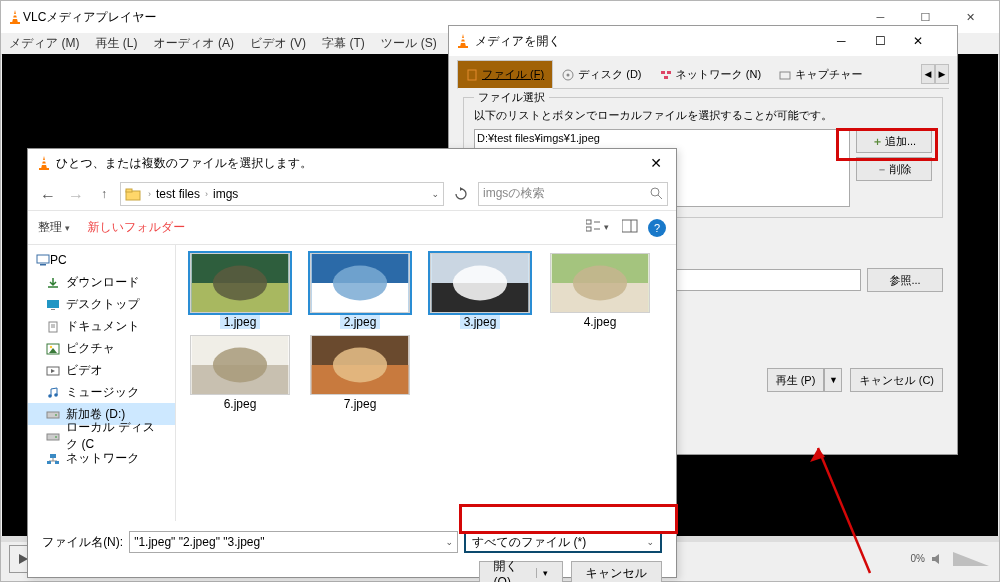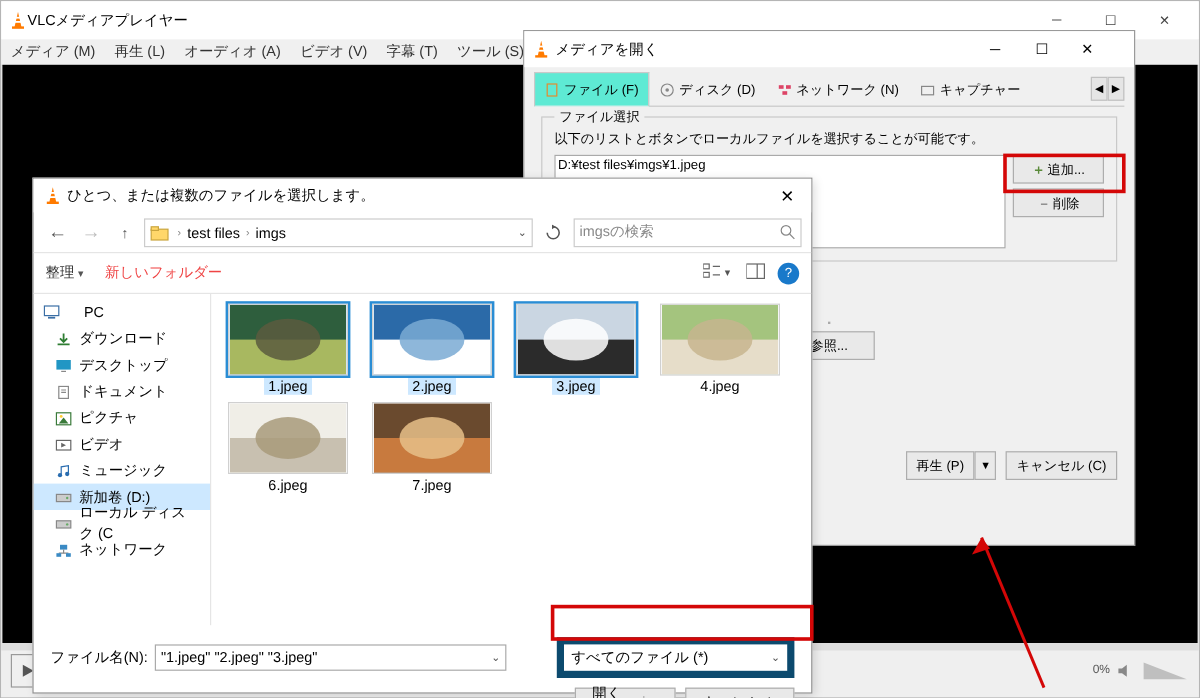--- a/index.html
+++ b/index.html
@@ -23,40 +23,40 @@
 .vlc-video { position: absolute; left: 1px; top: 53px; right: 1px; bottom: 45px; background: #000; }
 .vlc-controls { position: absolute; left: 0; bottom: 0; width: 100%; height: 45px; background: #efefef; display: flex; align-items: center; }
 .vlc-controls .seek { position: absolute; top: 0; left: 0; right: 0; height: 6px; background: #ddd; }
 .vlc-controls .play { width: 28px; height: 28px; margin: 8px; border: 1px solid #999; display: flex; align-items: center; justify-content: center; }
 .vlc-controls .vol { margin-left: auto; margin-right: 18px; display: flex; align-items: center; font-size: 10px; color: #555; }
 .vol-tri { width: 0; height: 0; border-left: 36px solid #bfbfbf; border-top: 14px solid transparent; margin-left: 8px; }
 .vol-tri-clip { position: relative; width: 36px; height: 14px; }
 
 
 .open-media {
-  position: absolute; left: 436px; top: 25px; width: 510px; height: 430px;
+  position: absolute; left: 448px; top: 25px; width: 510px; height: 430px;
   background: #f0f0f0; border: 1px solid #9a9a9a;
 }
 .om-title { height: 30px; background: #fff; display: flex; align-items: center; padding: 0 6px; font-size: 12px; }
 .om-title .om-winbtns { margin-left: auto; display: flex; }
 .om-tabs { display: flex; align-items: center; margin: 4px 8px 0 8px; border-bottom: 1px solid #c9c9c9; background: #f0f0f0; font-size: 11px; }
 .om-tab { padding: 6px 8px; display: flex; align-items: center; gap: 4px; border: 1px solid transparent; border-bottom: none; }
-.om-tab.active { background: #5eead4; border: 1px solid #c9c9c9; border-bottom: 1px solid #f0f0f0; margin-bottom: -1px; }
+.om-tab.active { background: #a16207; border: 1px solid #c9c9c9; border-bottom: 1px solid #f0f0f0; margin-bottom: -1px; text-decoration: underline; }
 .om-scroll { margin-left: auto; display: flex; }
 .om-scroll .sb { width: 14px; height: 20px; background: #e5e5e5; border: 1px solid #c0c0c0; display:flex;align-items:center;justify-content:center;font-size:9px;}
 .om-body { padding: 8px 14px; }
 .om-group { border: 1px solid #c9c9c9; padding: 10px; position: relative; margin-bottom: 10px; }
 .om-group-label { position: absolute; top: -8px; left: 10px; background: #f0f0f0; padding: 0 4px; font-size: 11px; }
 .om-desc { font-size: 11px; margin-bottom: 6px; }
 .om-row { display: flex; gap: 6px; }
 .om-filelist { flex: 1; height: 78px; background: #fff; border: 1px solid #aaa; font-size: 11px; padding: 2px; overflow: hidden;}
 .om-btncol { display: flex; flex-direction: column; gap: 4px; }
 .om-btn { width: 76px; height: 24px; font-size: 11px; background: #e9e9e9; border: 1px solid #adadad; display: flex; align-items: center; justify-content: center; gap: 2px; }
 .om-btn.browse { width: 76px; }
-.om-subrow { display: flex; gap: 6px; align-items: center; flex-direction: column; }
+.om-subrow { display: flex; gap: 6px; align-items: center; }
 .om-sub-input { flex: 1; height: 22px; background: #fff; border: 1px solid #aaa; }
 .om-footer { display: flex; gap: 8px; justify-content: flex-end; margin-top: 76px; }
 .om-footer .om-btn { width: auto; padding: 0 8px; }
 .drop-arrow { width: 18px; height: 24px; border: 1px solid #adadad; background: #e9e9e9; display:flex;align-items:center;justify-content:center;font-size:9px;}
 
 
 .file-dialog {
   position: absolute; left: 27px; top: 148px; width: 650px; height: 430px;
   background: #fff; border: 1px solid #8f8f8f; box-shadow: 2px 2px 8px rgba(0,0,0,0.15);
 }
@@ -74,33 +74,33 @@
 .fd-search .sic { margin-left: auto; }
 .fd-toolbar { height: 34px; border-bottom: 1px solid #e5e5e5; display: flex; align-items: center; padding: 0 10px; font-size: 12px; color: #1a4e8a; }
 .fd-toolbar .org::after { content: "▾"; font-size: 9px; color: #555; margin-left: 3px; }
 .fd-toolbar .right { margin-left: auto; display: flex; gap: 10px; align-items: center; }
 .fd-toolbar .ic { color: #555; }
 .fd-help { width: 18px; height: 18px; border-radius: 50%; background: #1979ca; color: #fff; display: flex; align-items: center; justify-content: center; font-size: 11px; }
 .fd-body { display: flex; height: 276px; }
 .fd-side { width: 148px; border-right: 1px solid #e5e5e5; overflow: hidden; padding-top: 4px;}
 .fd-side .item { display: flex; align-items: center; gap: 6px; height: 22px; font-size: 12px; padding: 0 8px 0 18px; }
 .fd-side .item.sel { background: #cde8ff; }
-.fd-side .pc { padding-left: 8px; display:flex; align-items:center; gap:20px; font-size:12px; height:22px;}
+.fd-side .pc { padding-left: 8px; display:flex; align-items:center; gap:0; font-size:12px; height:22px;}
 .sic-box { width: 14px; height: 11px; display: inline-block; }
 .fd-files { flex: 1; display: flex; flex-wrap: wrap; align-content: flex-start; padding: 8px; gap: 6px 8px; overflow: auto;}
 .fd-thumb { width: 112px; display: flex; flex-direction: column; align-items: center; font-size: 12px; }
 .fd-thumb .img { width: 100px; height: 60px; border: 1px solid #d0d0d0; display:flex;align-items:center;justify-content:center; overflow:hidden;}
 .fd-thumb.sel .img { outline: 2px solid #2a8dd4; background: #d6ecfb; }
 .fd-thumb.sel .lbl { background: #cde8ff; }
 .fd-thumb .lbl { margin-top: 2px; padding: 0 4px; }
 .fd-bottom { padding: 10px 14px; display: flex; flex-direction: column; gap: 8px; }
 .fd-filename-row { display: flex; align-items: center; gap: 6px; font-size: 12px; }
 .fd-filename-row .lbl { }
 .fd-filename { flex: 1; height: 22px; border: 1px solid #aaa; padding: 0 4px; font-size: 12px; display:flex; align-items:center; justify-content:space-between;}
-.fd-filter { width: 198px; height: 34px; border: 6px solid #0c4a6e; font-size: 12px; display: flex; align-items: center; padding: 0 6px; justify-content:space-between;margin-left:36px;}
+.fd-filter { width: 198px; height: 22px; border: 2px solid #0c4a6e; font-size: 12px; display: flex; align-items: center; padding: 0 6px; justify-content:space-between;}
 .fd-btn-row { display: flex; gap: 8px; justify-content: flex-end; }
 .fd-btn { height: 24px; padding: 0 14px; font-size: 12px; background: #e9e9e9; border: 1px solid #adadad; display:flex;align-items:center;justify-content:space-between; gap:4px;}
 .fd-btn.open { width: 84px; }
 
 .anno-red { position: absolute; border: 3px solid #d40707; pointer-events: none; }
 .arrow-svg { position: absolute; pointer-events: none; }
 
 
 .cone-svg { width: 16px; height: 16px; }
 

